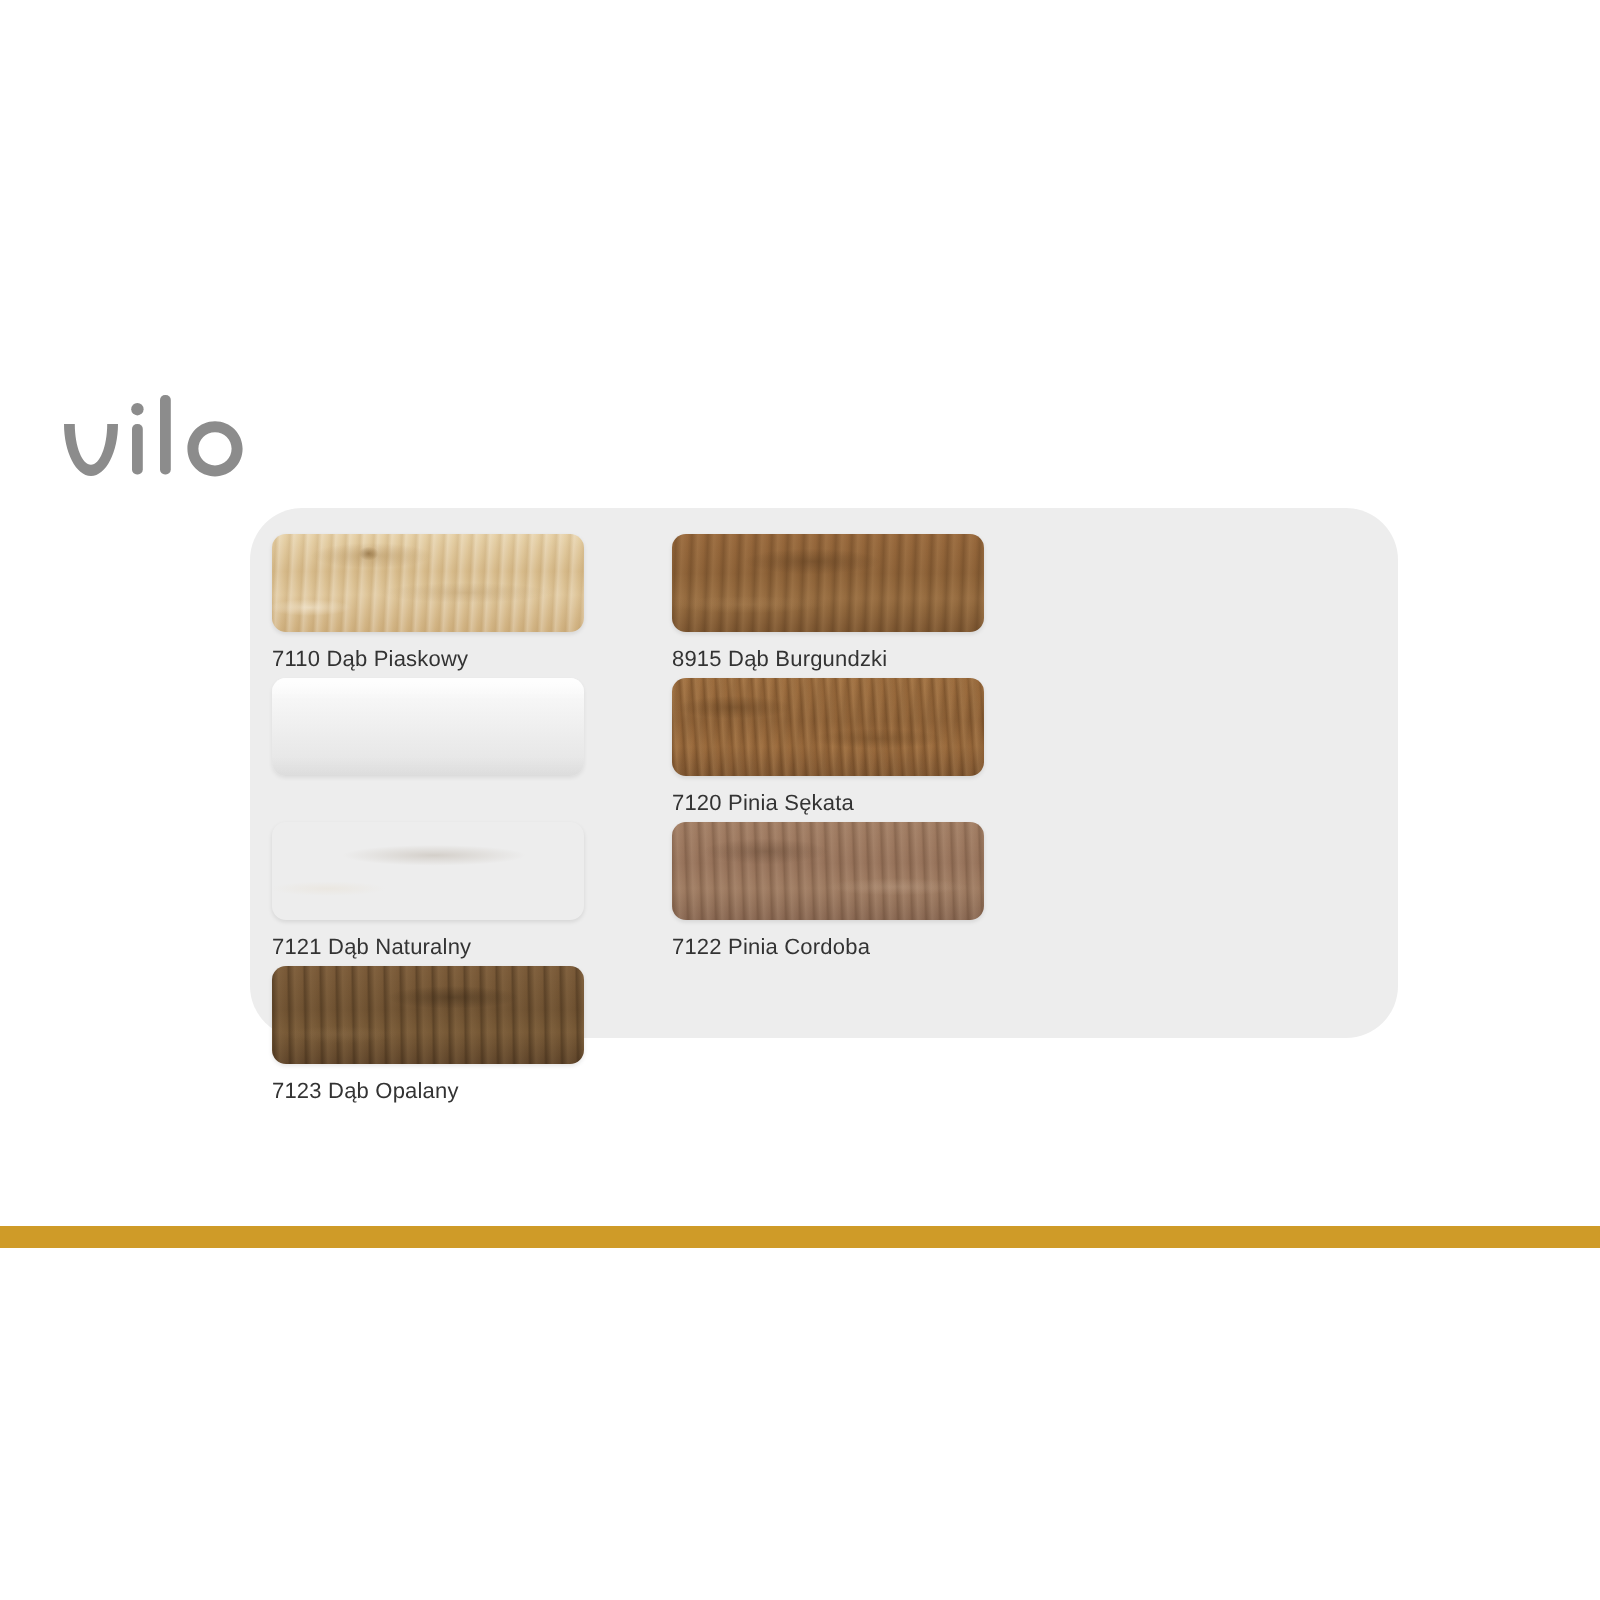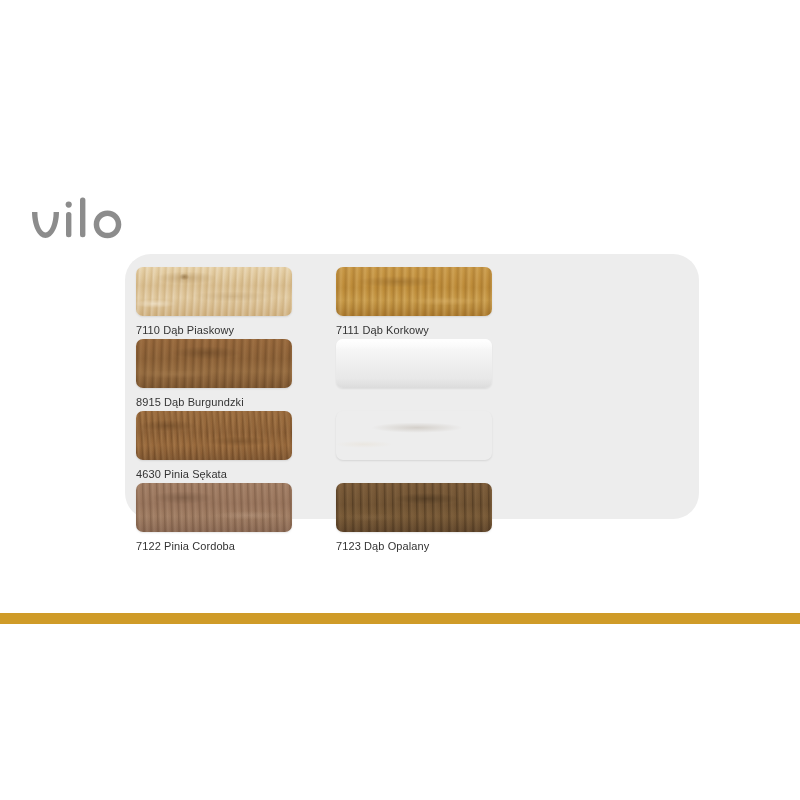--- a/index.html
+++ b/index.html
@@ -251,51 +251,46 @@
   <div class="swatch-grid">
 
     <div class="swatch-cell">
       <div class="swatch-chip wood-7110">
         <span class="grain-broad"></span>
         <span class="grain-knot"></span>
       </div>
       <div class="swatch-label">7110 Dąb Piaskowy</div>
     </div>
 
-    <div class="swatch-cell">
-      <div class="swatch-chip wood-7111">
-        <span class="grain-broad"></span>
-      </div>
-      <div class="swatch-label">7111 Dąb Korkowy</div>
-    </div>
 
     <div class="swatch-cell">
       <div class="swatch-chip wood-7112">
         <span class="grain-broad"></span>
       </div>
       <div class="swatch-label">8915 Dąb Burgundzki</div>
     </div>
 
     <div class="swatch-cell">
       <div class="swatch-chip wood-7113">
         <span class="grain-broad"></span>
       </div>
     </div>
 
     <div class="swatch-cell">
       <div class="swatch-chip wood-7120">
         <span class="grain-broad"></span>
       </div>
-      <div class="swatch-label">4630 Pinia Sękata</div>
+      <div class="swatch-label">7120 Pinia Sękata</div>
     </div>
 
     <div class="swatch-cell">
       <div class="swatch-chip wood-7121">
         <span class="grain-broad"></span>
       </div>
+      <div class="swatch-label">7121 Dąb Naturalny</div>
     </div>
 
     <div class="swatch-cell">
       <div class="swatch-chip wood-7122">
         <span class="grain-broad"></span>
       </div>
       <div class="swatch-label">7122 Pinia Cordoba</div>
     </div>
 
     <div class="swatch-cell">

